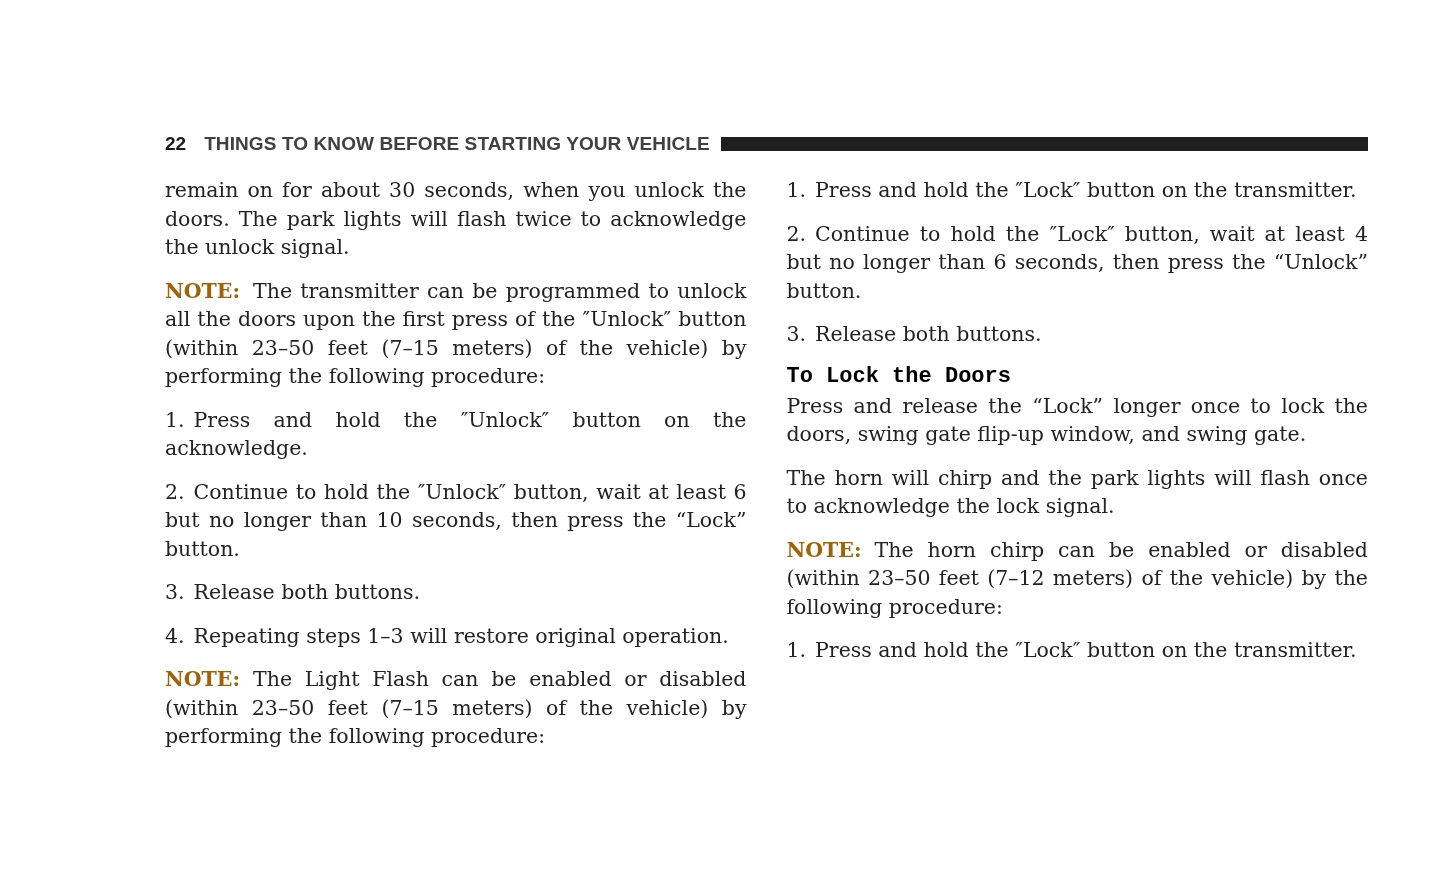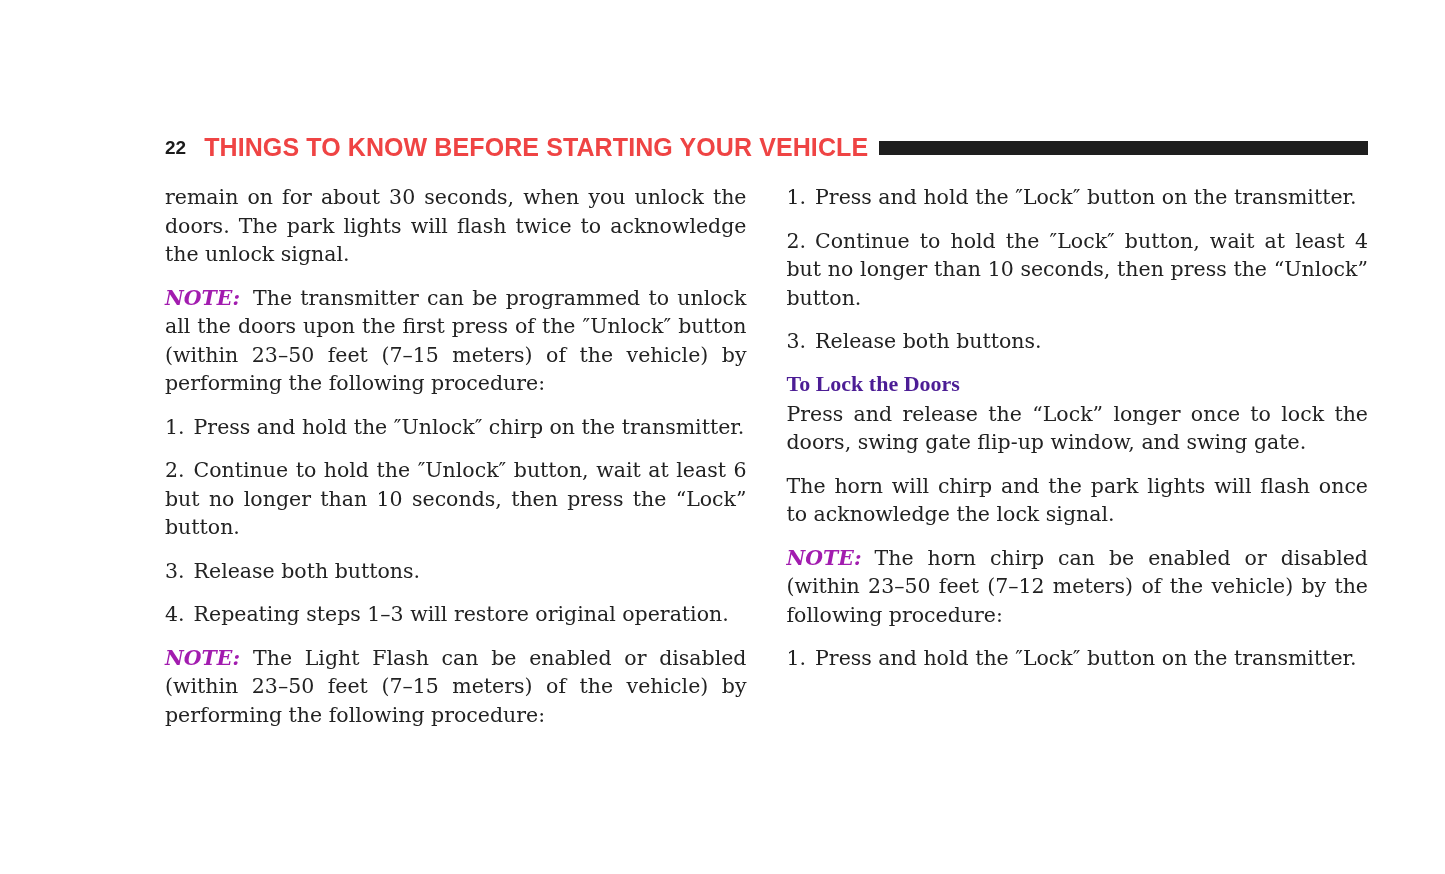--- a/index.html
+++ b/index.html
@@ -28,23 +28,23 @@
     font-family: "Liberation Sans", sans-serif;
     font-weight: bold;
     font-size: 19px;
     color: #1b1b1b;
     margin-right: 18px;
     white-space: nowrap;
   }
   .header-title {
     font-family: "Liberation Sans", sans-serif;
     font-weight: bold;
-    font-size: 25px;
+    font-size: 19px;
     letter-spacing: 0.1px;
-    color: #ef4444;
+    color: #404040;
     white-space: nowrap;
   }
   .header-bar {
     flex: 1;
     height: 14px;
     background: #1e1e1e;
     margin-left: 11px;
   }
   .columns {
     display: flex;
@@ -57,32 +57,31 @@
   .body-p {
     font-family: "DejaVu Serif", serif;
     font-size: 20.5px;
     line-height: 28.5px;
     color: #222222;
     text-align: justify;
     margin: 0 0 15px 0;
   }
   .note-label {
     font-weight: bold;
-    color: #a21caf;
+    color: #a16207;
     margin-right: 13px;
-    font-style: italic;
   }
   .num {
     margin-right: 9px;
   }
   .sub-heading {
-    font-family: Liberation Serif, serif;
+    font-family: Liberation Mono, monospace;
     font-weight: bold;
     font-size: 22px;
-    color: #4c1d95;
+    color: #000000;
     margin: 0 0 3px 0;
   }
 </style>
 </head>
 <body>
 
 <div class="page">
 
   <div class="header">
     <span class="page-number">22</span>
@@ -90,35 +89,35 @@
     <div class="header-bar"></div>
   </div>
 
   <div class="columns">
 
     <div class="col">
       <p class="body-p">remain on for about 30 seconds, when you unlock the doors. The park lights will flash twice to acknowledge the unlock signal.</p>
 
       <p class="body-p"><span class="note-label">NOTE:</span><span>The transmitter can be programmed to unlock all the doors upon the first press of the ″Unlock″ button (within 23–50 feet (7–15 meters) of the vehicle) by performing the following procedure:</span></p>
 
-      <p class="body-p"><span class="num">1.</span><span>Press and hold the ″Unlock″ chirp on the transmitter.</span></p>
+      <p class="body-p"><span class="num">1.</span><span>Press and hold the ″Unlock″ button on the acknowledge.</span></p>
 
       <p class="body-p"><span class="num">2.</span><span>Continue to hold the ″Unlock″ button, wait at least 6 but no longer than 10 seconds, then press the “Lock” button.</span></p>
 
       <p class="body-p"><span class="num">3.</span><span>Release both buttons.</span></p>
 
       <p class="body-p"><span class="num">4.</span><span>Repeating steps 1–3 will restore original operation.</span></p>
 
       <p class="body-p"><span class="note-label">NOTE:</span><span>The Light Flash can be enabled or disabled (within 23–50 feet (7–15 meters) of the vehicle) by performing the following procedure:</span></p>
     </div>
 
     <div class="col">
       <p class="body-p"><span class="num">1.</span><span>Press and hold the ″Lock″ button on the transmitter.</span></p>
 
-      <p class="body-p"><span class="num">2.</span><span>Continue to hold the ″Lock″ button, wait at least 4 but no longer than 10 seconds, then press the “Unlock” button.</span></p>
+      <p class="body-p"><span class="num">2.</span><span>Continue to hold the ″Lock″ button, wait at least 4 but no longer than 6 seconds, then press the “Unlock” button.</span></p>
 
       <p class="body-p"><span class="num">3.</span><span>Release both buttons.</span></p>
 
 
       <h2 class="sub-heading">To Lock the Doors</h2>
 
       <p class="body-p">Press and release the “Lock” longer once to lock the doors, swing gate flip-up window, and swing gate.</p>
 
       <p class="body-p">The horn will chirp and the park lights will flash once to acknowledge the lock signal.</p>
 

